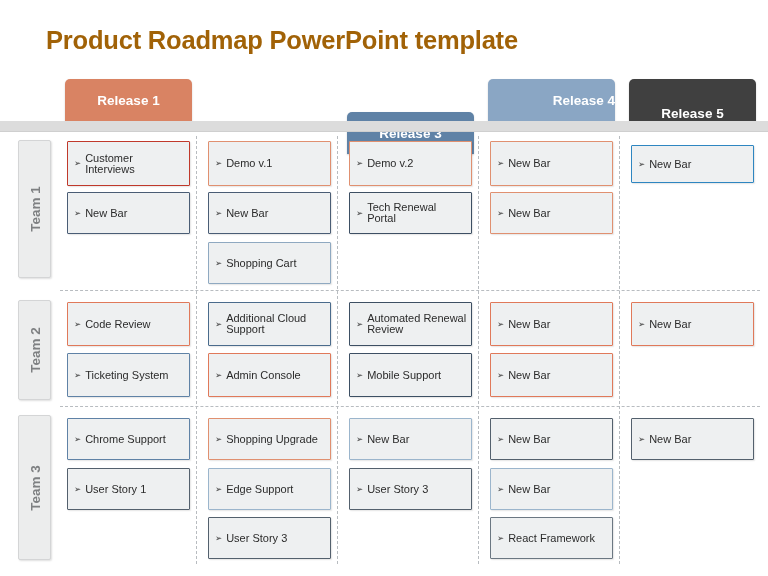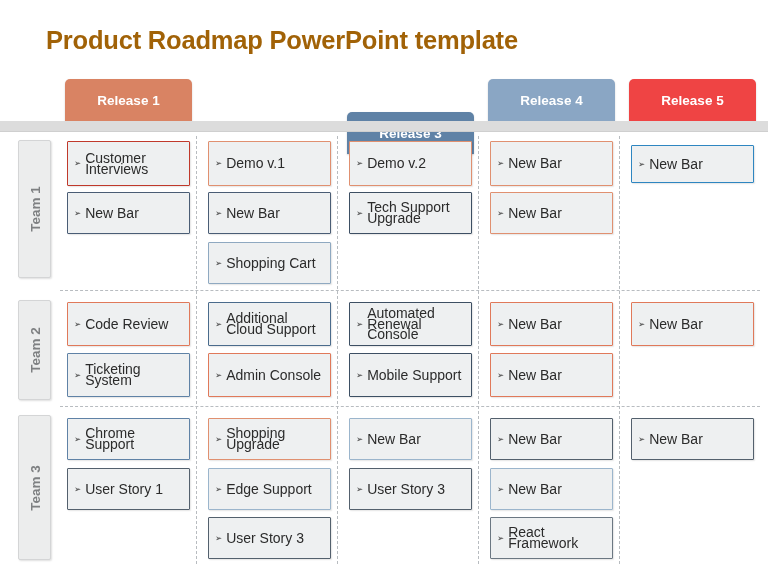--- a/index.html
+++ b/index.html
@@ -79,43 +79,43 @@
   }
   .bar .bullet {
     flex: 0 0 auto;
     font-size: 8.5px; line-height: 1;
     color: #3a3a3a;
     margin-right: 4px;
     transform: translateY(-0.5px);
   }
   .bar .label {
     flex: 1 1 auto;
-    font-size: 14px; line-height: 10.6px;
+    font-size: 11px; line-height: 10.6px;
     color: #2b2b2b;
     word-wrap: break-word;
   }
 </style>
 </head>
 <body>
 
 <div id="stage">
 
   <div id="title">Product Roadmap PowerPoint template</div>
 
   <div id="tabs">
       <div class="tab" style="left: 65px; width: 127px; background: rgb(217, 131, 99);">
         <span>Release 1</span>
       </div>
       <div class="tab" style="left: 347px; width: 127px; background: rgb(95, 130, 166); margin-top: 33px;">
         <span>Release 3</span>
       </div>
-      <div class="tab" style="left: 488px; width: 127px; background: rgb(138, 166, 196);">
+      <div class="tab" style="left: 488px; width: 127px; background: rgb(138, 166, 196); justify-content: flex-end;">
         <span>Release 4</span>
       </div>
-      <div class="tab" style="left: 629px; width: 127px; background: #ef4444;">
+      <div class="tab" style="left: 629px; width: 127px; background: #404040; align-items: flex-end;">
         <span>Release 5</span>
       </div>
     </div>
   <div id="tab-underline"></div>
   <div id="tab-underline-edge"></div>
 
   <div id="grid">
       <div class="team-label" style="top: 140px; height: 138px;">
         <span>Team 1</span>
       </div>
@@ -150,21 +150,21 @@
       <div class="bar" style="left: 208px; top: 242px; width: 123px; height: 42px; border-color: rgb(143, 169, 193); background: rgb(238, 240, 241);">
         <span class="bullet">➢</span>
         <span class="label">Shopping Cart</span>
       </div>
       <div class="bar" style="left: 349px; top: 141px; width: 123px; height: 45px; border-color: rgb(224, 144, 112); background: rgb(238, 240, 241);">
         <span class="bullet">➢</span>
         <span class="label">Demo v.2</span>
       </div>
       <div class="bar" style="left: 349px; top: 192px; width: 123px; height: 42px; border-color: rgb(61, 79, 99); background: rgb(238, 240, 241);">
         <span class="bullet">➢</span>
-        <span class="label">Tech Support Upgrade</span>
+        <span class="label">Tech Renewal Portal</span>
       </div>
       <div class="bar" style="left: 490px; top: 141px; width: 123px; height: 45px; border-color: rgb(224, 144, 112); background: rgb(238, 240, 241);">
         <span class="bullet">➢</span>
         <span class="label">New Bar</span>
       </div>
       <div class="bar" style="left: 490px; top: 192px; width: 123px; height: 42px; border-color: rgb(224, 144, 112); background: rgb(238, 240, 241);">
         <span class="bullet">➢</span>
         <span class="label">New Bar</span>
       </div>
       <div class="bar" style="left: 631px; top: 145px; width: 123px; height: 38px; border-color: rgb(46, 134, 193); background: rgb(238, 240, 241);">
@@ -182,21 +182,21 @@
       <div class="bar" style="left: 208px; top: 302px; width: 123px; height: 44px; border-color: rgb(74, 107, 140); background: rgb(238, 240, 241);">
         <span class="bullet">➢</span>
         <span class="label">Additional Cloud Support</span>
       </div>
       <div class="bar" style="left: 208px; top: 353px; width: 123px; height: 44px; border-color: rgb(224, 121, 90); background: rgb(238, 240, 241);">
         <span class="bullet">➢</span>
         <span class="label">Admin Console</span>
       </div>
       <div class="bar" style="left: 349px; top: 302px; width: 123px; height: 44px; border-color: rgb(61, 79, 99); background: rgb(238, 240, 241);">
         <span class="bullet">➢</span>
-        <span class="label">Automated Renewal Console</span>
+        <span class="label">Automated Renewal Review</span>
       </div>
       <div class="bar" style="left: 349px; top: 353px; width: 123px; height: 44px; border-color: rgb(61, 79, 99); background: rgb(238, 240, 241);">
         <span class="bullet">➢</span>
         <span class="label">Mobile Support</span>
       </div>
       <div class="bar" style="left: 490px; top: 302px; width: 123px; height: 44px; border-color: rgb(224, 121, 90); background: rgb(238, 240, 241);">
         <span class="bullet">➢</span>
         <span class="label">New Bar</span>
       </div>
       <div class="bar" style="left: 490px; top: 353px; width: 123px; height: 44px; border-color: rgb(224, 121, 90); background: rgb(238, 240, 241);">

